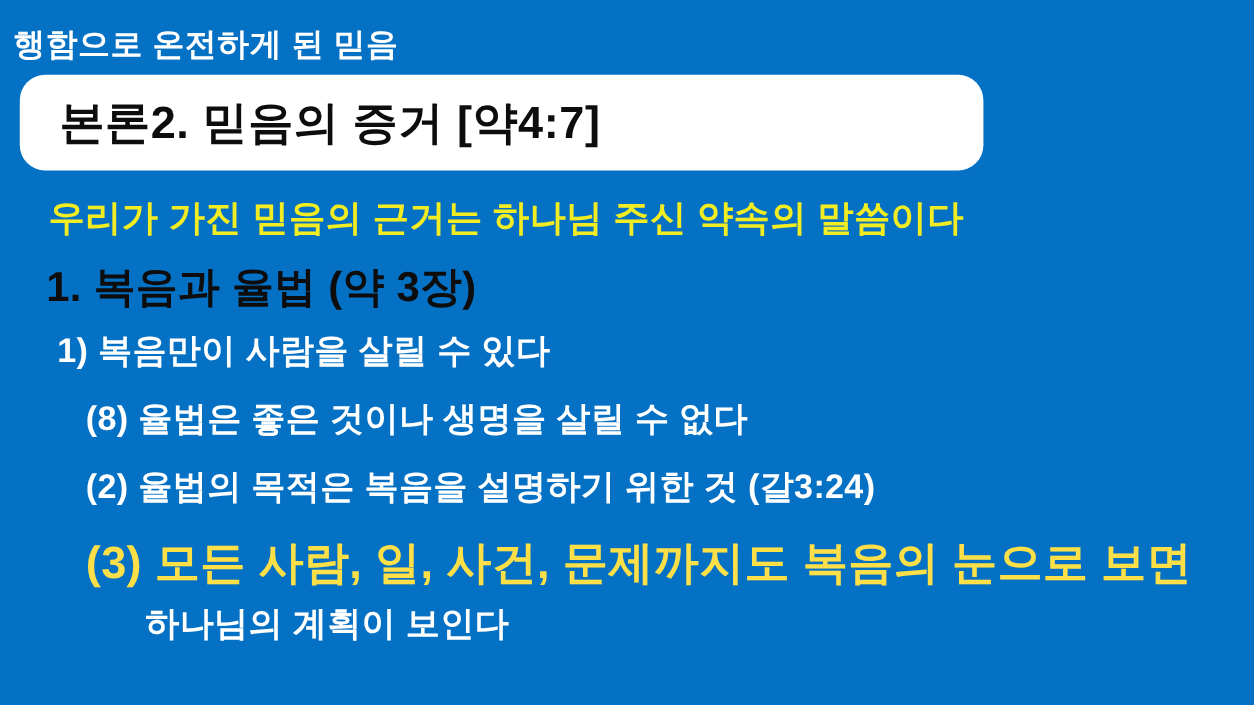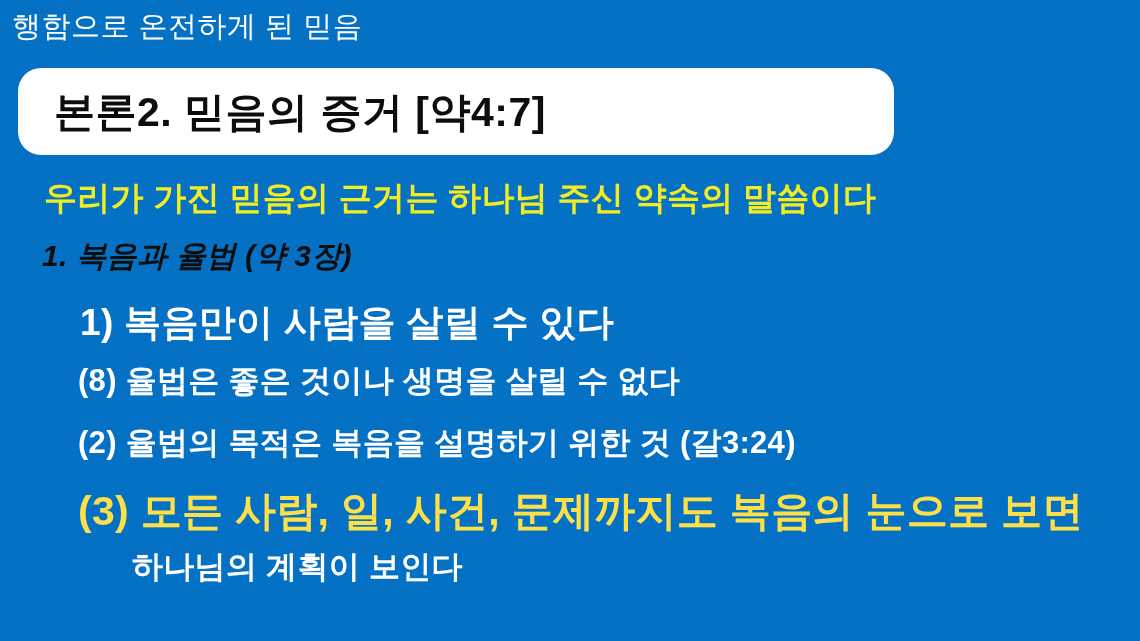--- a/index.html
+++ b/index.html
@@ -16,27 +16,27 @@
     overflow: hidden;
     background: #0571c4;
     font-family: "Liberation Sans", "DejaVu Sans", sans-serif;
     -webkit-font-smoothing: antialiased;
   }
 
   
   .slide-header {
     position: absolute;
     left: 12px;
-    top: 6px;
+    top: 21px;
     width: 1000px;
     height: 44px;
     line-height: 40px;
     color: #ffffff;
     font-size: 29px;
-    font-weight: 400;
+    font-weight: 700;
     letter-spacing: 0.5px;
     white-space: nowrap;
   }
 
   
   .title-plate {
     position: absolute;
     left: 18px;
     top: 68px;
     width: 876px;
@@ -80,31 +80,29 @@
     top: 8px;
     color: #f2ec22;
     font-size: 33px;
   }
 
   
   .line-dark {
     left: 42px;
     top: 68px;
     color: #0d0d0d;
-    font-size: 30px;
-    font-style: italic;
+    font-size: 38px;
   }
 
   
   .line-sub1 {
     left: 52px;
     top: 130px;
     color: #ffffff;
-    font-size: 37px;
-    margin-left: 28px;
+    font-size: 31px;
   }
 
   .line-sub2-a {
     left: 78px;
     top: 192px;
     color: #ffffff;
     font-size: 31px;
   }
 
   .line-sub2-b {

